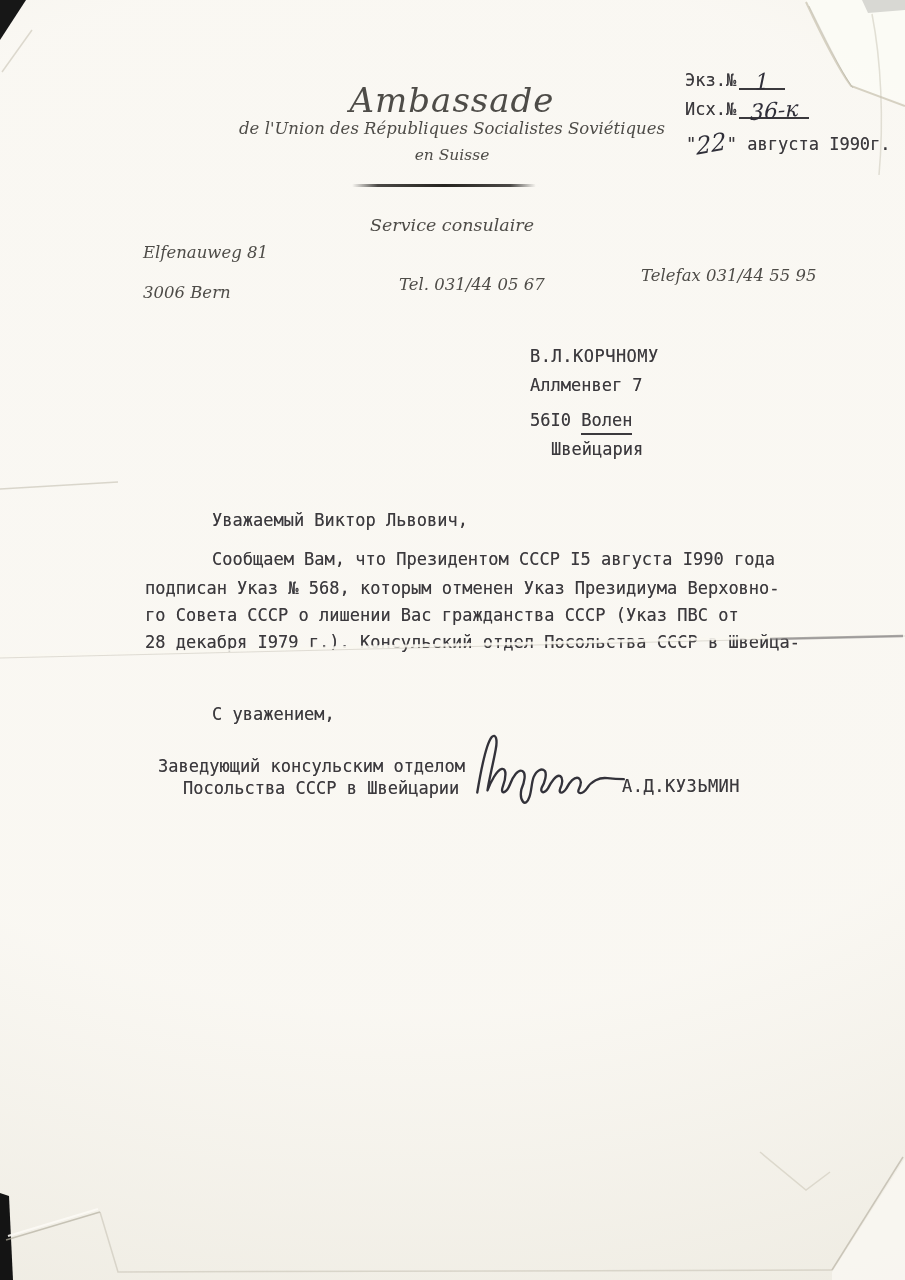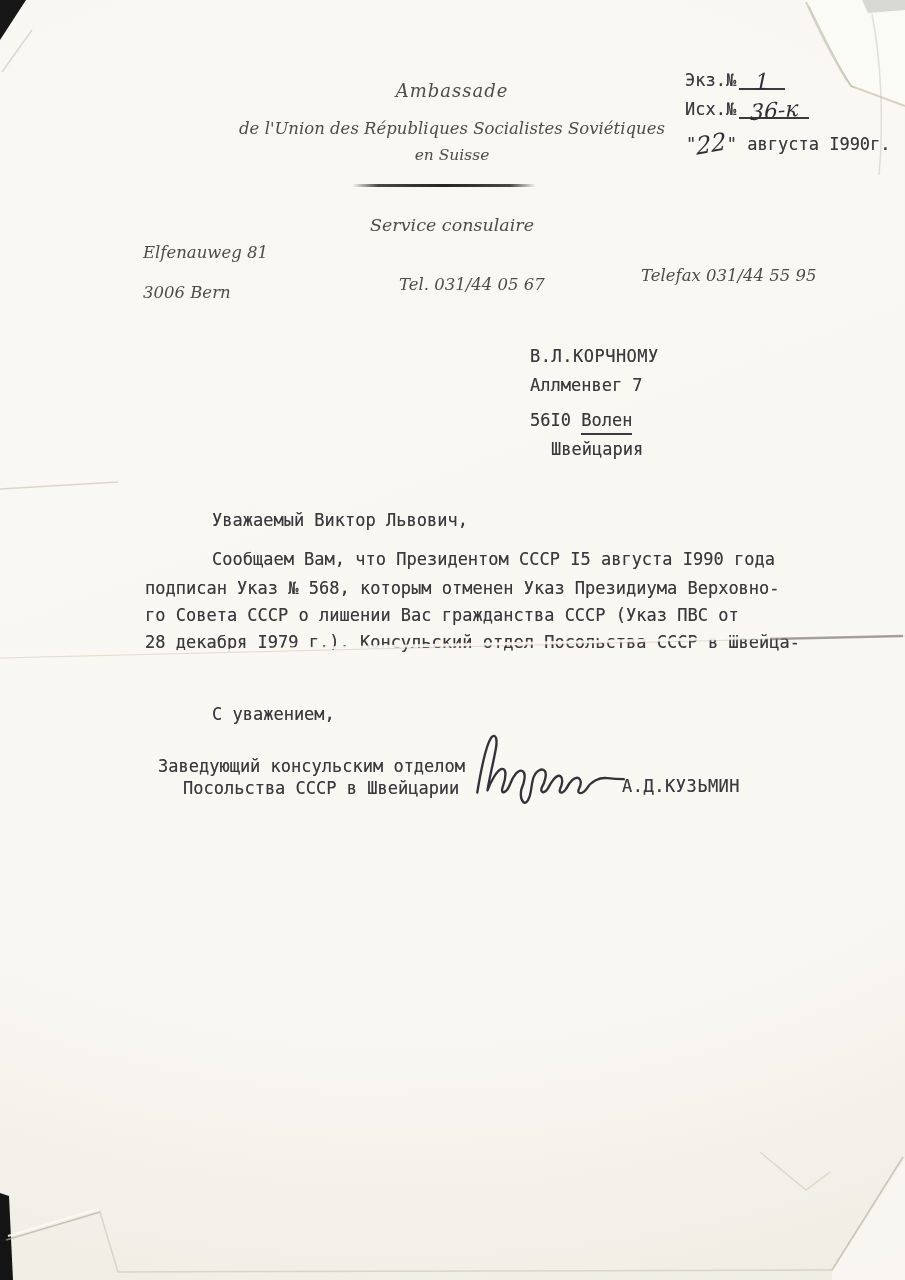--- a/index.html
+++ b/index.html
@@ -10,21 +10,21 @@
     overflow:hidden;
     background:
       radial-gradient(1300px 950px at 45% 38%, rgba(250,248,243,0.9) 55%, rgba(236,233,223,0.9) 100%),
       linear-gradient(160deg,#f7f5f0 0%,#f5f3ec 55%,#f1eee4 100%);
     font-family:"DejaVu Sans Mono", monospace;
     color:#3b393d;
   }
   .abs{position:absolute;}
   
   .lh{font-family:"DejaVu Serif", serif;font-style:italic;color:#4e4c48;}
-  .lh-title{font-size:18px;letter-spacing:1px;}
+  .lh-title{font-size:34px;letter-spacing:1px;}
   .lh-sub{font-size:16.5px;}
   .lh-small{font-size:15.5px;}
   .lh-dept{font-size:17.5px;}
   .lh-addr{font-size:16.5px;}
   .center{text-align:center;}
   .rule{
     height:3px;border-radius:2px;
     background:linear-gradient(to right, rgba(60,58,55,0) 0%, #4a4845 14%, #26241f 50%, #4a4845 86%, rgba(60,58,55,0) 100%);
   }
   

